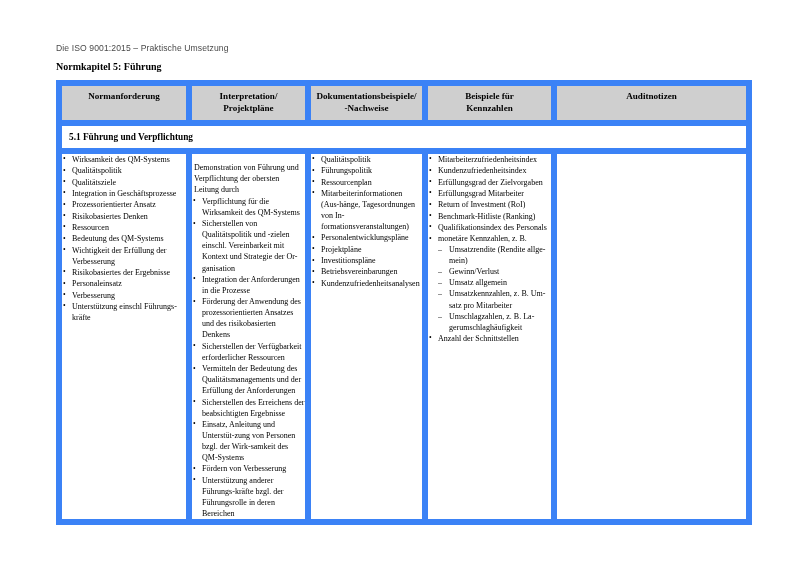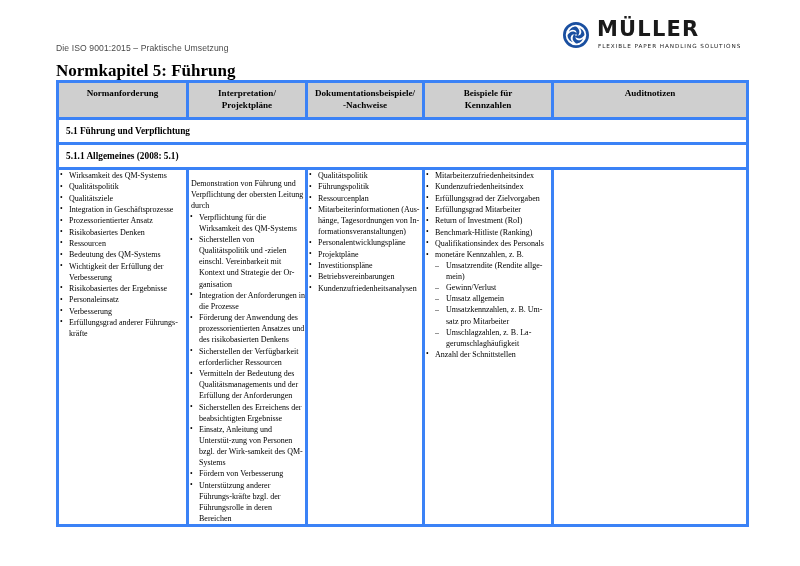--- a/index.html
+++ b/index.html
@@ -39,21 +39,21 @@
     letter-spacing: .1px;
     position: absolute;
     left: 0;
     top: 7px;
     white-space: nowrap;
     text-align: right;
   }
   .doc-title {
     font-family: "Liberation Serif", serif;
     font-weight: bold;
-    font-size: 17px;
+    font-size: 10px;
     color: #000;
     position: absolute;
     left: 0;
     top: 25px;
     white-space: nowrap;
   }
 
   
   .logo {
     position: absolute;
@@ -96,21 +96,21 @@
   
   .tbl {
     position: absolute;
     left: 56px;
     top: 80px;
     width: 690px;
     border-collapse: collapse;
     table-layout: fixed;
   }
   .tbl td, .tbl th {
-    border: 3px solid #3b82f6;
+    border: 6px solid #3b82f6;
     vertical-align: top;
     padding: 0;
   }
   .hdr td {
     background: #cfcfcf;
     text-align: center;
     font-weight: bold;
     font-size: 9.1px;
     line-height: 12.4px;
     padding: 4px 3px 5px 3px;
@@ -177,33 +177,20 @@
 </head>
 <body>
 
 <div class="page">
 
   <div class="doc-header">
     <div class="doc-subtitle">Die ISO 9001:2015 – Praktische Umsetzung</div>
     <div class="doc-title">Normkapitel 5: Führung</div>
   </div>
 
-  <div class="logo">
-    <svg class="logo-mark" viewBox="0 0 60 60" aria-hidden="true">
-      <g fill="#1a4fa0">
-        <path d="M30 4 A26 26 0 0 0 4 30 A26 26 0 0 0 30 56 A26 26 0 0 0 56 30 A26 26 0 0 0 30 4 Z M30 9.5 A20.5 20.5 0 0 1 50.5 30 A20.5 20.5 0 0 1 30 50.5 A20.5 20.5 0 0 1 9.5 30 A20.5 20.5 0 0 1 30 9.5 Z"></path>
-        <path d="M30 13 C23 13 17.5 17.5 15.8 23.5 C19 19.5 24 18 28 20.5 C31 22.3 31.5 25.5 30 28 L33.5 31.5 C37 28 38 22 35 17.8 C33.6 15.8 31.9 14.1 30 13 Z"></path>
-        <path d="M47 30 C47 23 42.5 17.5 36.5 15.8 C40.5 19 42 24 39.5 28 C37.7 31 34.5 31.5 32 30 L28.5 33.5 C32 37 38 38 42.2 35 C44.2 33.6 45.9 31.9 47 30 Z"></path>
-        <path d="M30 47 C37 47 42.5 42.5 44.2 36.5 C41 40.5 36 42 32 39.5 C29 37.7 28.5 34.5 30 32 L26.5 28.5 C23 32 22 38 25 42.2 C26.4 44.2 28.1 45.9 30 47 Z"></path>
-        <path d="M13 30 C13 37 17.5 42.5 23.5 44.2 C19.5 41 18 36 20.5 32 C22.3 29 25.5 28.5 28 30 L31.5 26.5 C28 23 22 22 17.8 25 C15.8 26.4 14.1 28.1 13 30 Z"></path>
-      </g>
-    </svg>
-    <div class="logo-word">MÜLLER</div>
-    <div class="logo-tag">FLEXIBLE PAPER HANDLING SOLUTIONS</div>
-  </div>
 
   <table class="tbl">
     <colgroup>
       <col style="width:130px">
       <col style="width:119px">
       <col style="width:117px">
       <col style="width:129px">
       <col style="width:195px">
     </colgroup>
     <tbody>
@@ -225,40 +212,37 @@
         </td>
         <td>
           <div>Auditnotizen</div>
         </td>
       </tr>
 
       <tr class="section-row">
         <td colspan="5">5.1 Führung und Verpflichtung</td>
       </tr>
 
-      <tr class="section-row">
-        <td colspan="5">5.1.1 Allgemeines (2008: 5.1)</td>
-      </tr>
 
       <tr>
         <td class="content-cell">
           <ul class="lvl1">
               <li>Wirksamkeit des QM-Systems</li>
               <li>Qualitätspolitik</li>
               <li>Qualitätsziele</li>
               <li>Integration in Geschäftsprozesse</li>
               <li>Prozessorientierter Ansatz</li>
               <li>Risikobasiertes Denken</li>
               <li>Ressourcen</li>
               <li>Bedeutung des QM-Systems</li>
               <li>Wichtigkeit der Erfüllung der Verbesserung</li>
               <li>Risikobasiertes der Ergebnisse</li>
               <li>Personaleinsatz</li>
               <li>Verbesserung</li>
-              <li>Erfüllungsgrad anderer Führungs-kräfte</li>
+              <li>Unterstützung einschl Führungs-kräfte</li>
             </ul>
         </td>
         <td class="content-cell">
           <p class="intro">Demonstration von Führung und Verpflichtung der obersten Leitung durch</p>
           <ul class="lvl1">
               <li>Verpflichtung für die Wirksamkeit des QM-Systems</li>
               <li>Sicherstellen von Qualitätspolitik und -zielen einschl. Vereinbarkeit mit Kontext und Strategie der Or-ganisation</li>
               <li>Integration der Anforderungen in die Prozesse</li>
               <li>Förderung der Anwendung des prozessorientierten Ansatzes und des risikobasierten Denkens</li>
               <li>Sicherstellen der Verfügbarkeit erforderlicher Ressourcen</li>

